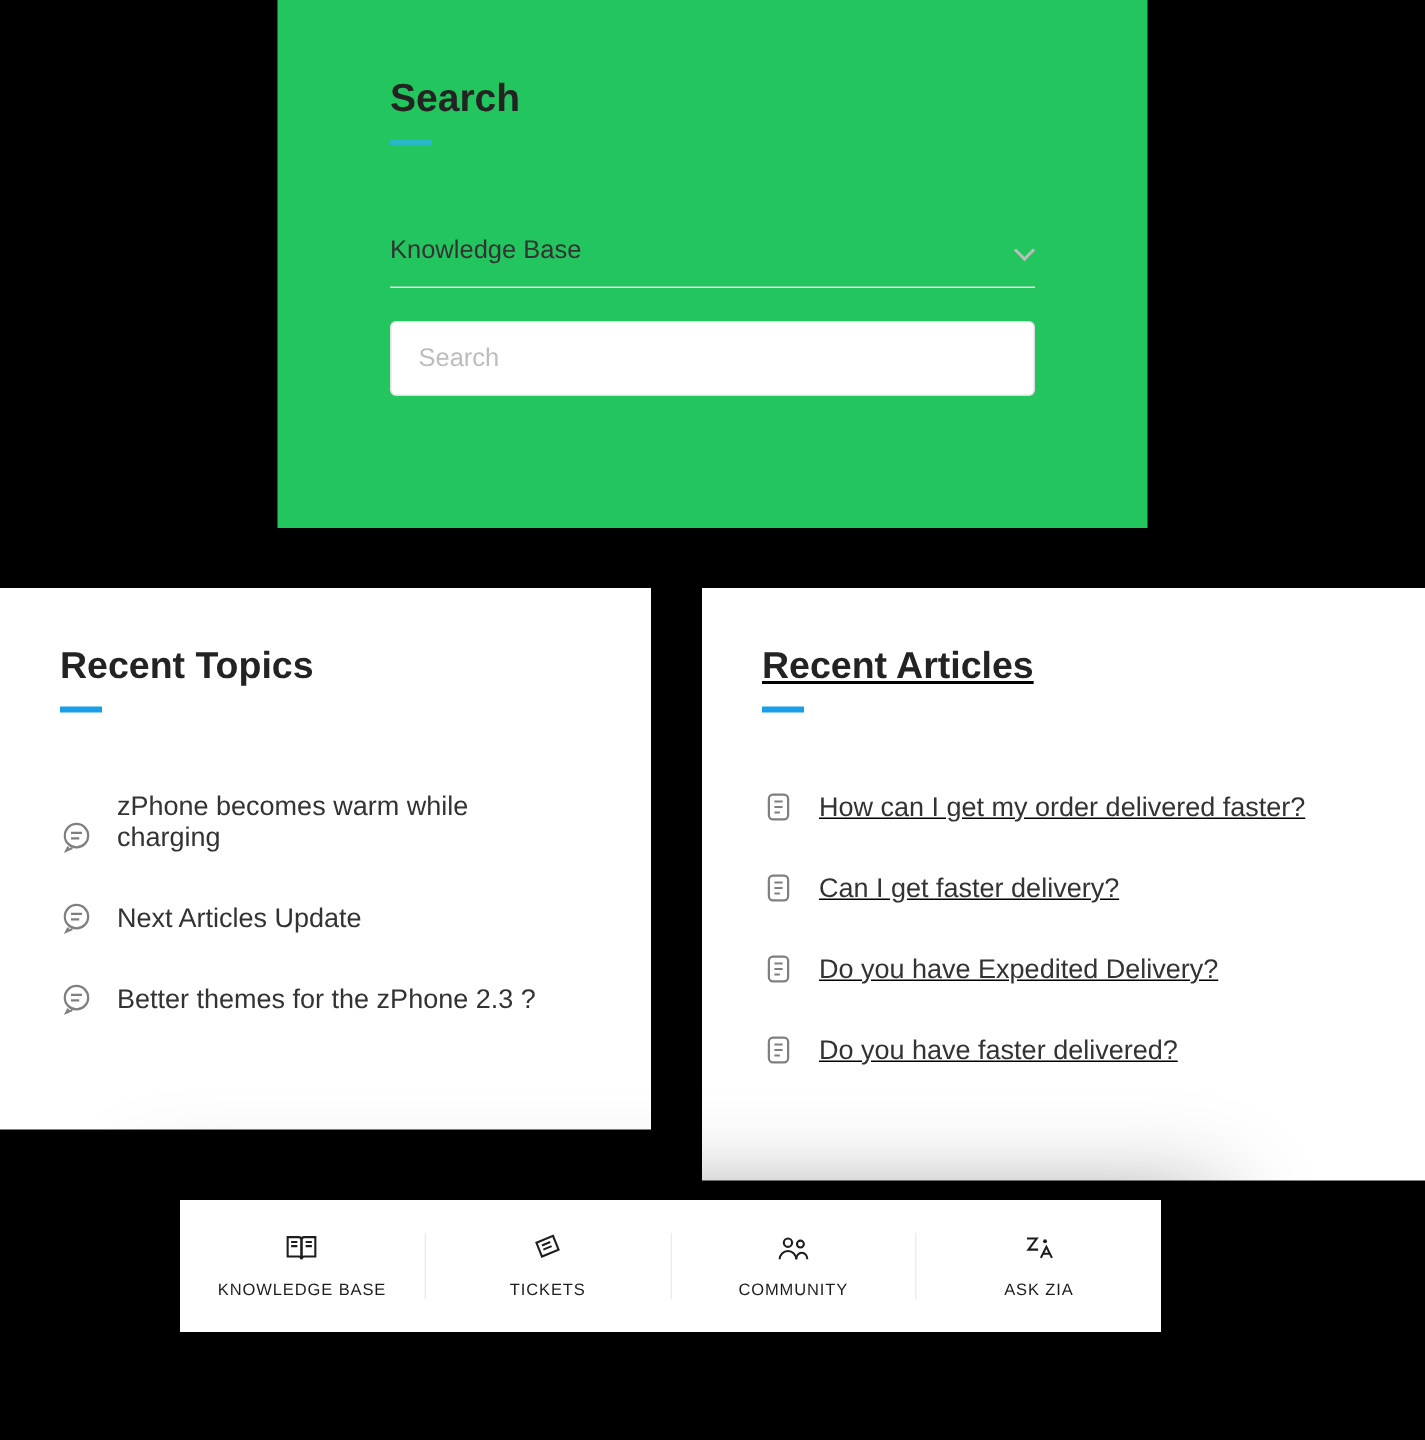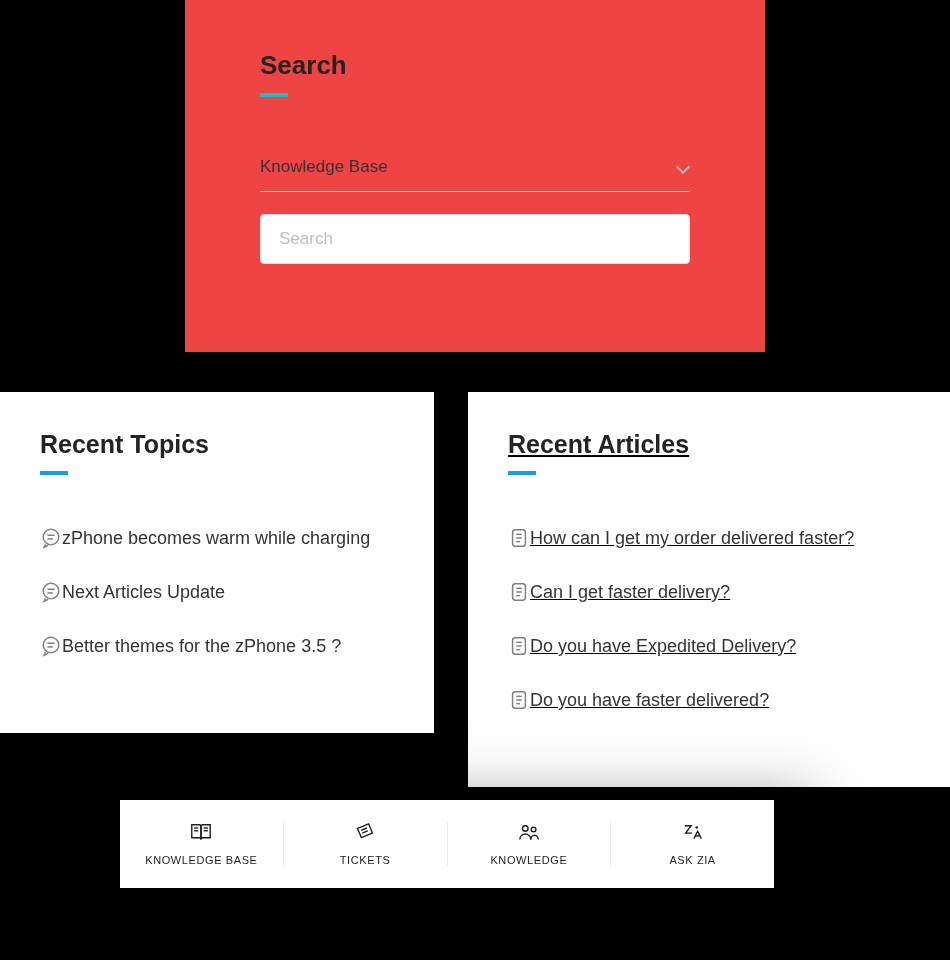--- a/index.html
+++ b/index.html
@@ -12,21 +12,21 @@
     overflow: hidden;
   }
 
   
   .search-card {
     position: absolute;
     left: 185px;
     top: 0;
     width: 580px;
     height: 352px;
-    background: #ef4444;
+    background: #22c55e;
     padding: 50px 75px 40px 75px;
   }
   .search-title {
     font-size: 26px;
     font-weight: 700;
     color: #232323;
   }
   .search-card .underline {
     width: 28px;
     height: 4px;
@@ -92,20 +92,21 @@
   .panel .underline {
     width: 28px;
     height: 4px;
     background: #1a9eea;
     margin-top: 12px;
     margin-bottom: 36px;
   }
   .item {
     display: flex;
     align-items: flex-end;
+    gap: 16px;
     padding: 16px 0;
     cursor: pointer;
   }
   .item .icon {
     width: 22px;
     height: 22px;
     flex: 0 0 22px;
     color: #7f7f7f;
   }
   .item .label {
@@ -201,21 +202,21 @@
   </div>
   <div class="item">
     <span class="icon">
       <svg viewBox="0 0 24 24" fill="none" stroke="currentColor" stroke-width="1.6">
           <circle cx="12" cy="11" r="8.5"></circle>
           <path d="M6 19l-1.5 3 4.5-2"></path>
           <line x1="8" y1="9" x2="16" y2="9"></line>
           <line x1="8" y1="13" x2="14" y2="13"></line>
         </svg>
     </span>
-    <span class="label">Better themes for the zPhone 3.5 ?</span>
+    <span class="label">Better themes for the zPhone 2.3 ?</span>
   </div>
 </div>
 
 <div class="panel articles">
   <div class="panel-title">Recent Articles</div>
   <div class="underline"></div>
 
   <div class="item">
     <span class="icon">
       <svg viewBox="0 0 24 24" fill="none" stroke="currentColor" stroke-width="1.6">
@@ -292,21 +293,21 @@
 
   <div class="nav-item">
     <span class="nicon">
       <svg viewBox="0 0 26 22" fill="none" stroke="currentColor" stroke-width="1.5">
         <circle cx="9" cy="7" r="3"></circle>
           <circle cx="18" cy="8" r="2.5"></circle>
         <path d="M3 19c0-3.3 2.7-6 6-6s6 2.7 6 6"></path>
         <path d="M15 19c0-2.6 1.8-4.7 4-4.7s4 2.1 4 4.7"></path>
       </svg>
     </span>
-    <span class="nlabel">KNOWLEDGE</span>
+    <span class="nlabel">COMMUNITY</span>
   </div>
 
   <div class="nav-item">
     <span class="nicon">
       <svg viewBox="0 0 26 22" fill="none" stroke="currentColor" stroke-width="1.5">
         <path d="M4 4h7l-6 8h7"></path>
         <circle cx="17" cy="6" r="1.4" fill="currentColor" stroke="none"></circle>
         <path d="M14 18l4-8 4 8"></path>
         <line x1="15.5" y1="15" x2="20.5" y2="15"></line>
       </svg>

